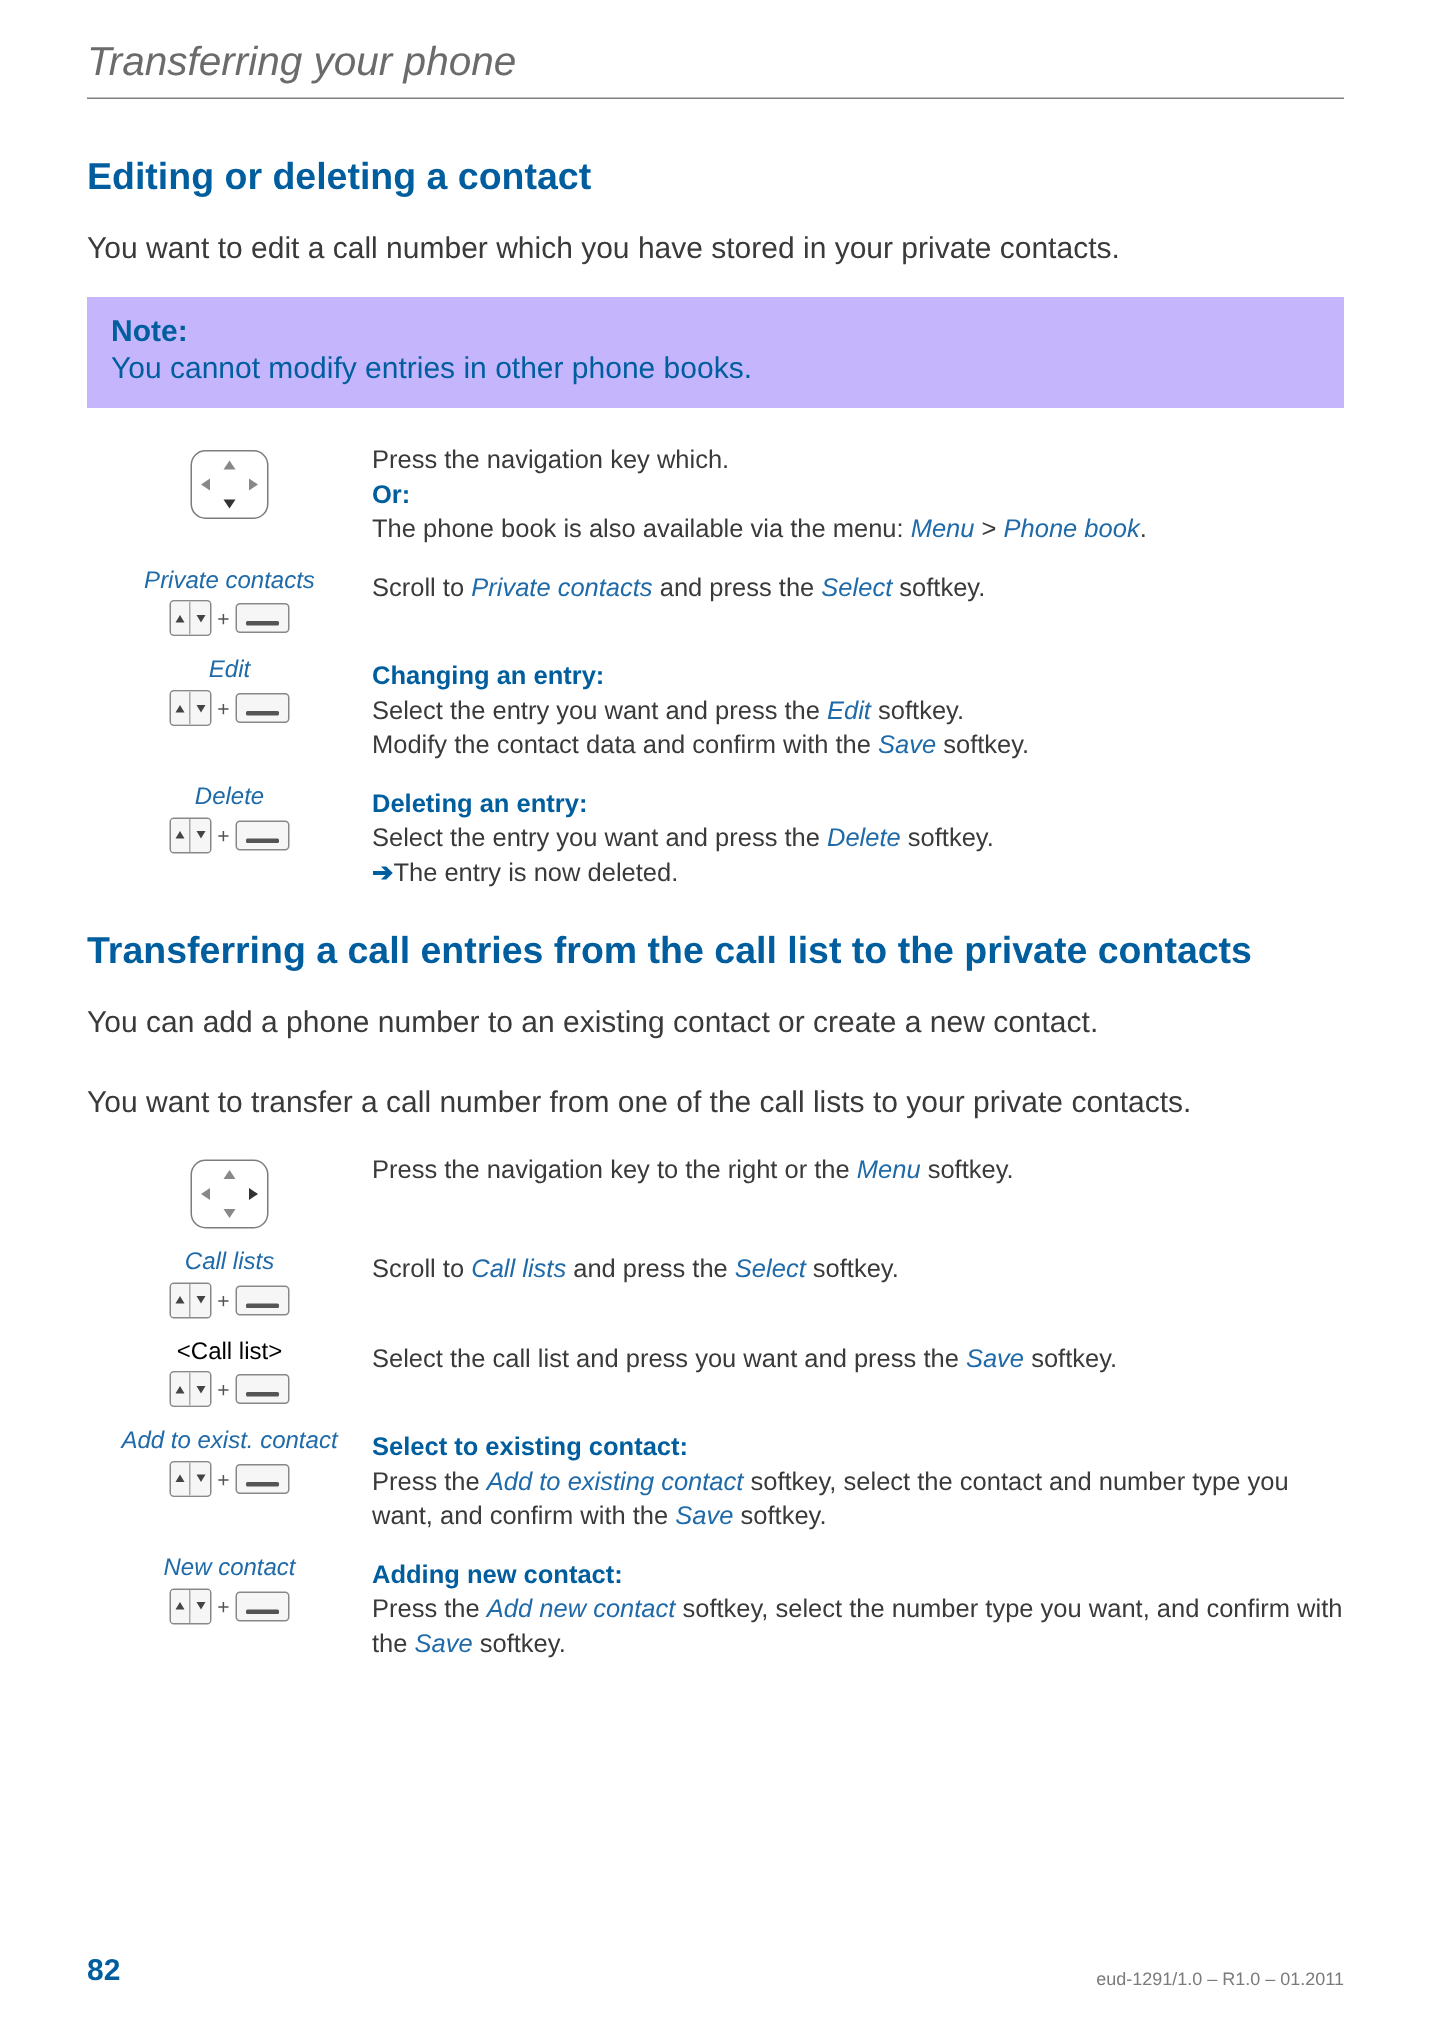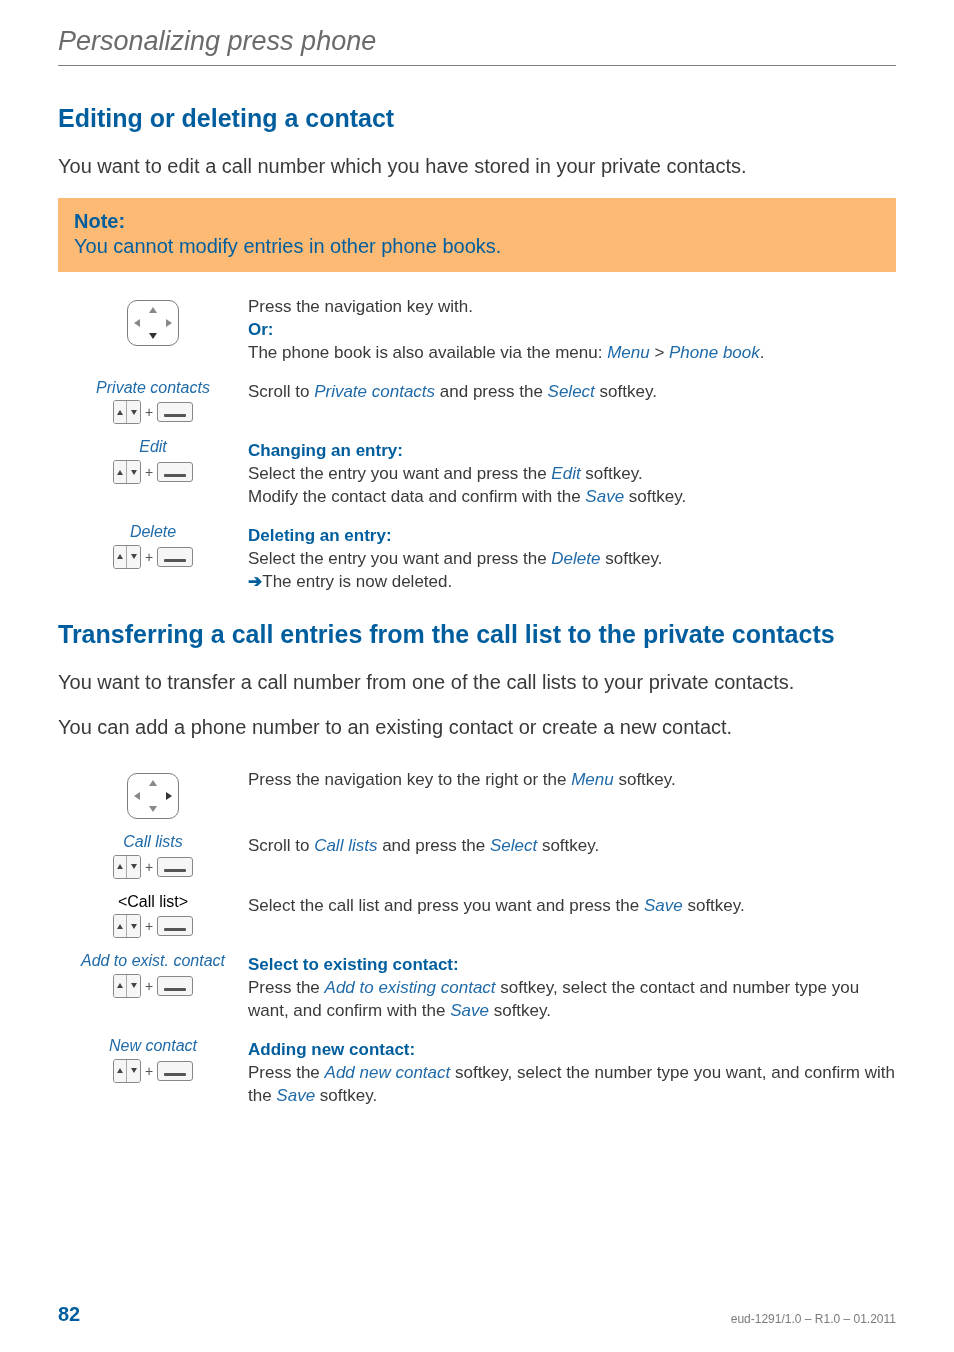--- a/index.html
+++ b/index.html
@@ -32,21 +32,21 @@
     color: #005e9e;
     margin: 0 0 20px 0;
   }
   p.body {
     font-size: 20px;
     color: #3a3a3a;
     margin: 0 0 18px 0;
     line-height: 1.35;
   }
   .note-box {
-    background: #fdba74;
+    background: #c4b5fd;
     padding: 12px 16px 14px 16px;
     margin: 0 0 22px 0;
   }
   .note-title {
     font-size: 20px;
     font-weight: 700;
     color: #005e9e;
     margin: 0 0 2px 0;
   }
   .note-text {
@@ -155,42 +155,42 @@
     display:flex; justify-content:space-between; align-items:flex-end;
   }
   .page-num { font-size:20px; font-weight:700; color:#005e9e; }
   .doc-id   { font-size:12px; color:#7a7a7a; }
 </style>
 </head>
 <body>
 
 <div class="page">
 
-  <div class="running-head">Personalizing press phone</div>
+  <div class="running-head">Transferring your phone</div>
 
   <h2 class="section">Editing or deleting a contact</h2>
   <p class="body">You want to edit a call number which you have stored in your private contacts.</p>
 
   <div class="note-box">
     <p class="note-title">Note:</p>
     <p class="note-text">You cannot modify entries in other phone books.</p>
   </div>
 
   <div class="steps" id="steps1">
       <div class="step-row">
         <div class="left-col">
           <div class="nav-key">
             <span class="tri tri-up"></span>
             <span class="tri tri-left"></span>
             <span class="tri tri-right"></span>
             <span class="tri filled tri-down"></span>
           </div>
         </div>
         <div class="right-col">
-          <div>Press the navigation key with.</div>
+          <div>Press the navigation key which.</div>
           <div class="or-label">Or:</div>
           <div><span>The phone book is also available via the menu: </span><span class="link">Menu</span><span> &gt; </span><span class="link">Phone book</span><span>.</span></div>
         </div>
       </div>
       <div class="step-row">
         <div class="left-col"><div class="left-label" style="">Private contacts</div><div class="combo">
             <div class="rocker">
               <div>
                 <span class="r-up"></span>
               </div>
@@ -239,22 +239,22 @@
           </div></div>
         <div class="right-col">
           <div class="sub-hdr">Deleting an entry:</div>
           <div><span>Select the entry you want and press the </span><span class="link">Delete</span><span> softkey.</span></div>
           <div><span class="arrow">➔</span><span>The entry is now deleted.</span></div>
         </div>
       </div>
     </div>
 
   <h2 class="section">Transferring a call entries from the call list to the private contacts</h2>
+  <p class="body" style="margin-bottom:26px">You can add a phone number to an existing contact or create a new contact.</p>
   <p class="body">You want to transfer a call number from one of the call lists to your private contacts.</p>
-  <p class="body" style="margin-bottom:26px">You can add a phone number to an existing contact or create a new contact.</p>
 
   <div class="steps" id="steps2">
       <div class="step-row">
         <div class="left-col">
           <div class="nav-key">
             <span class="tri tri-up"></span>
             <span class="tri tri-left"></span>
             <span class="tri tri-down"></span>
             <span class="tri filled tri-right"></span>
           </div>

